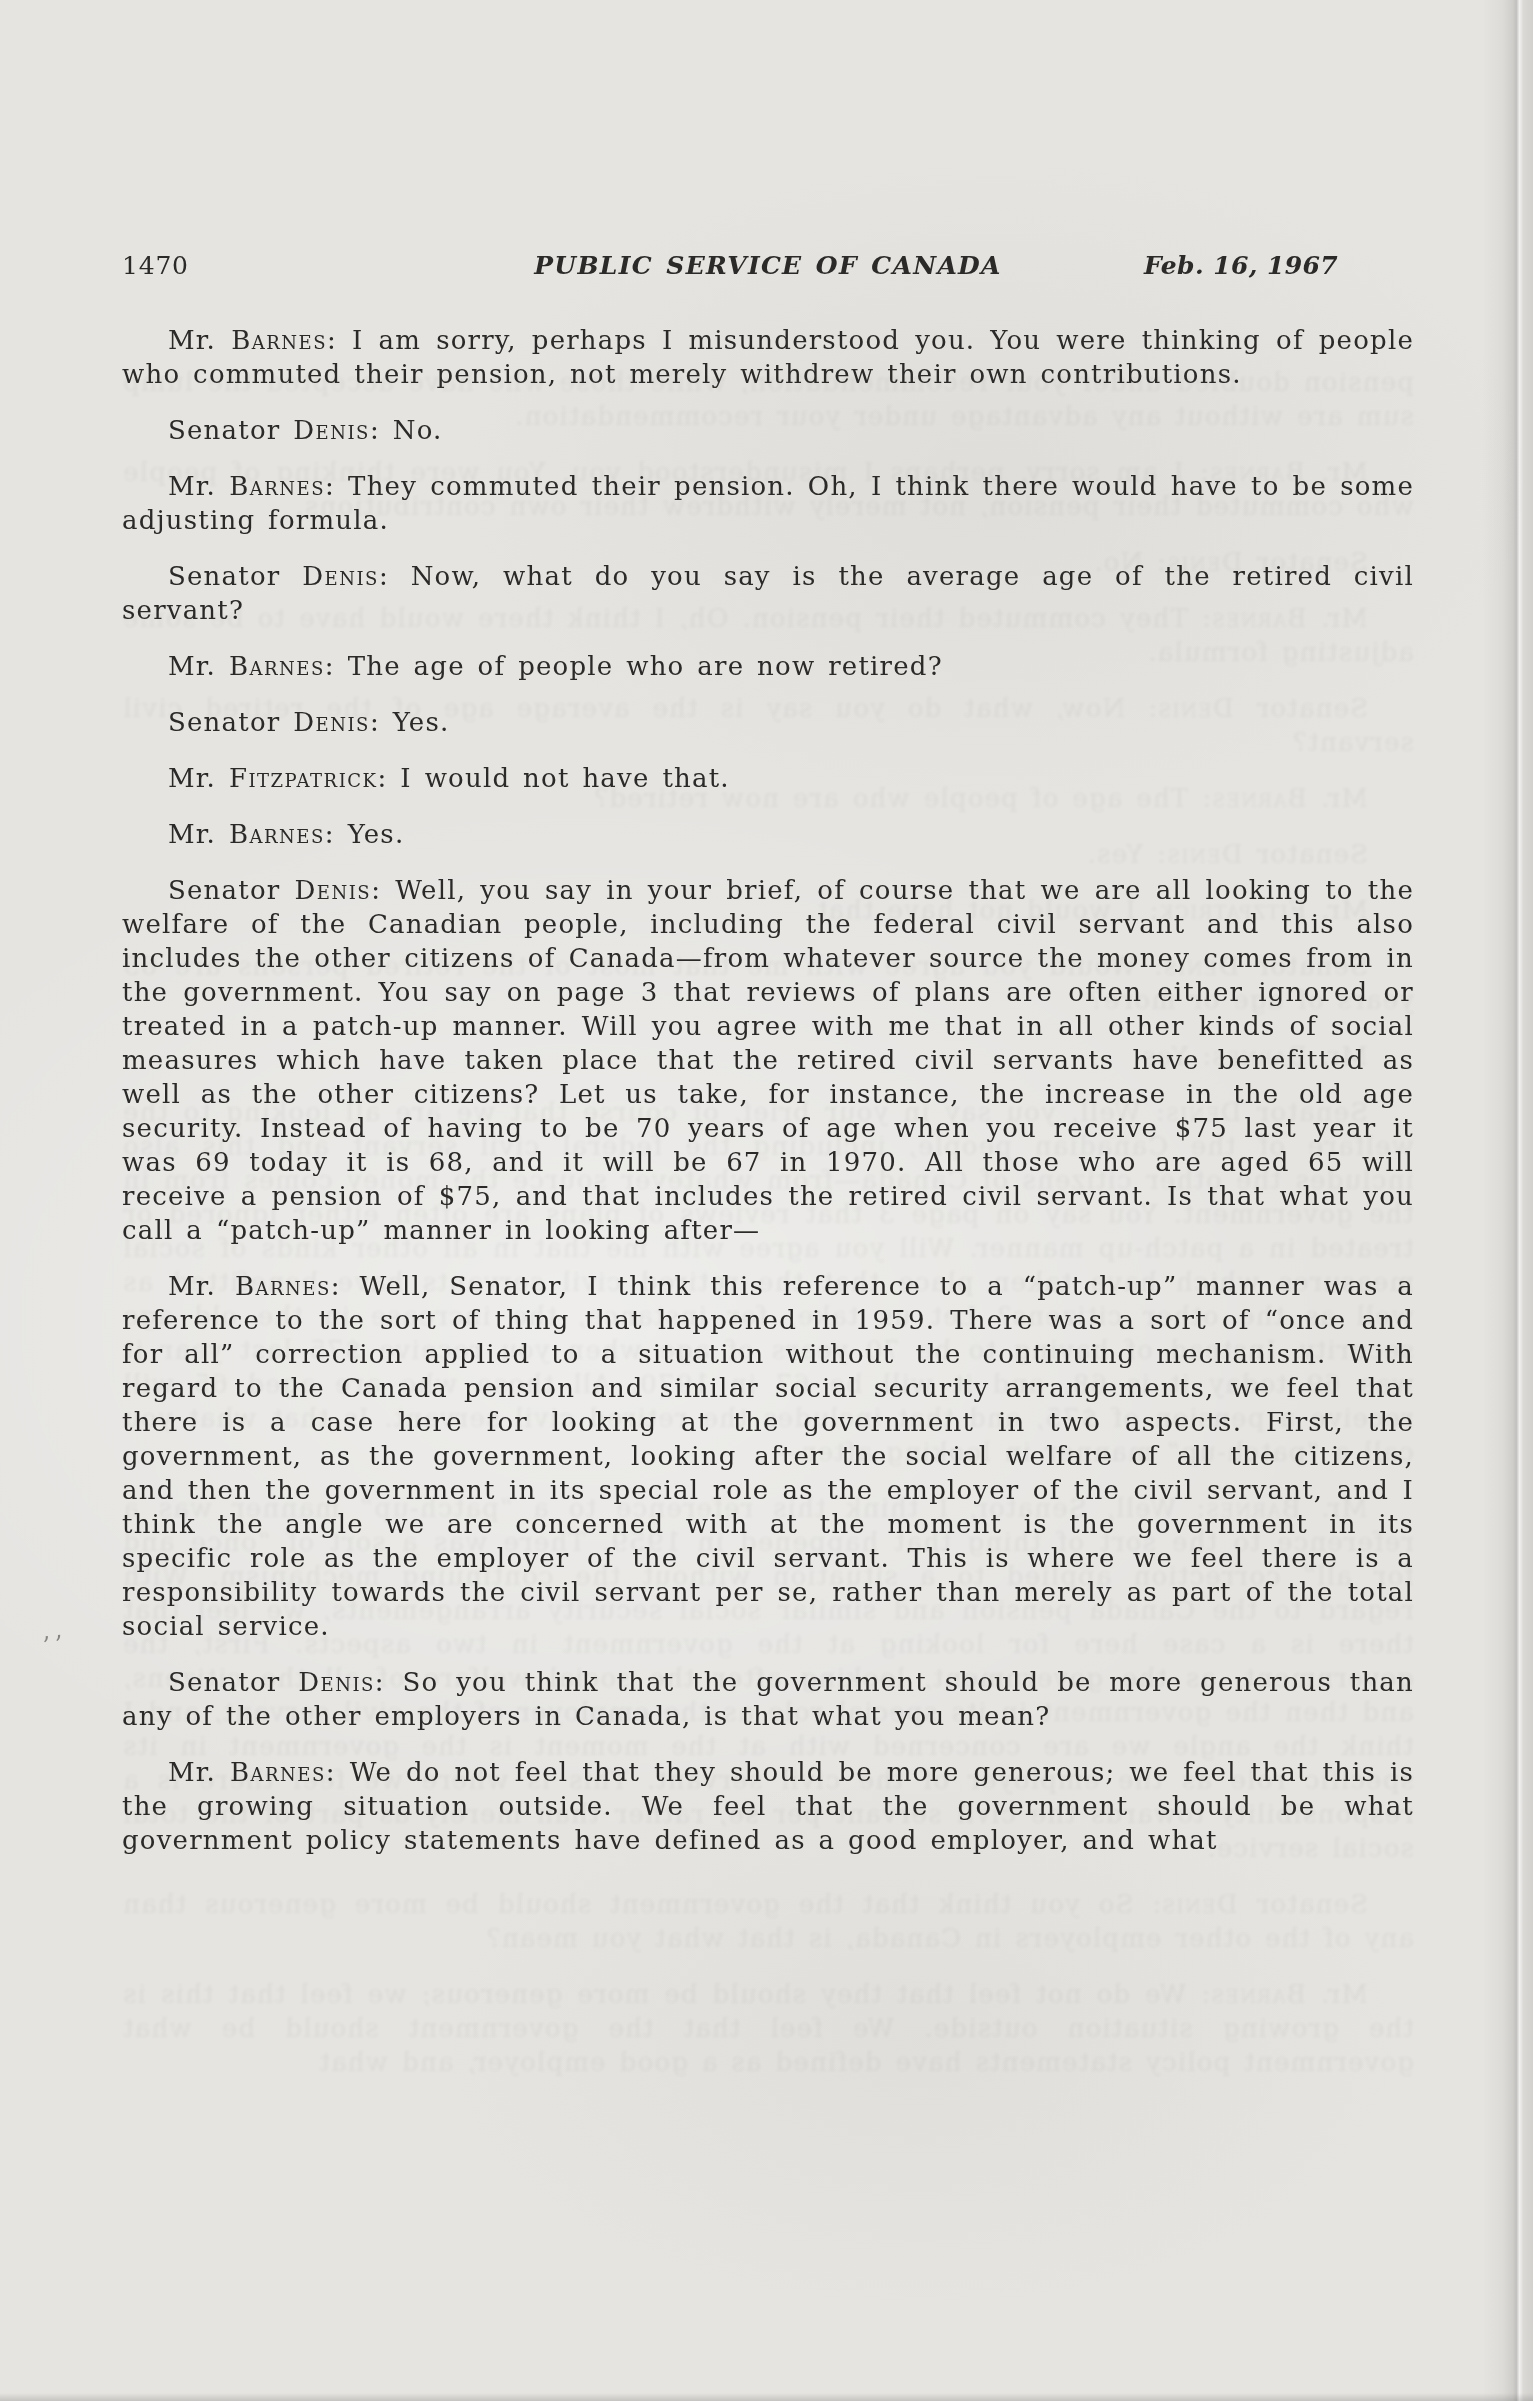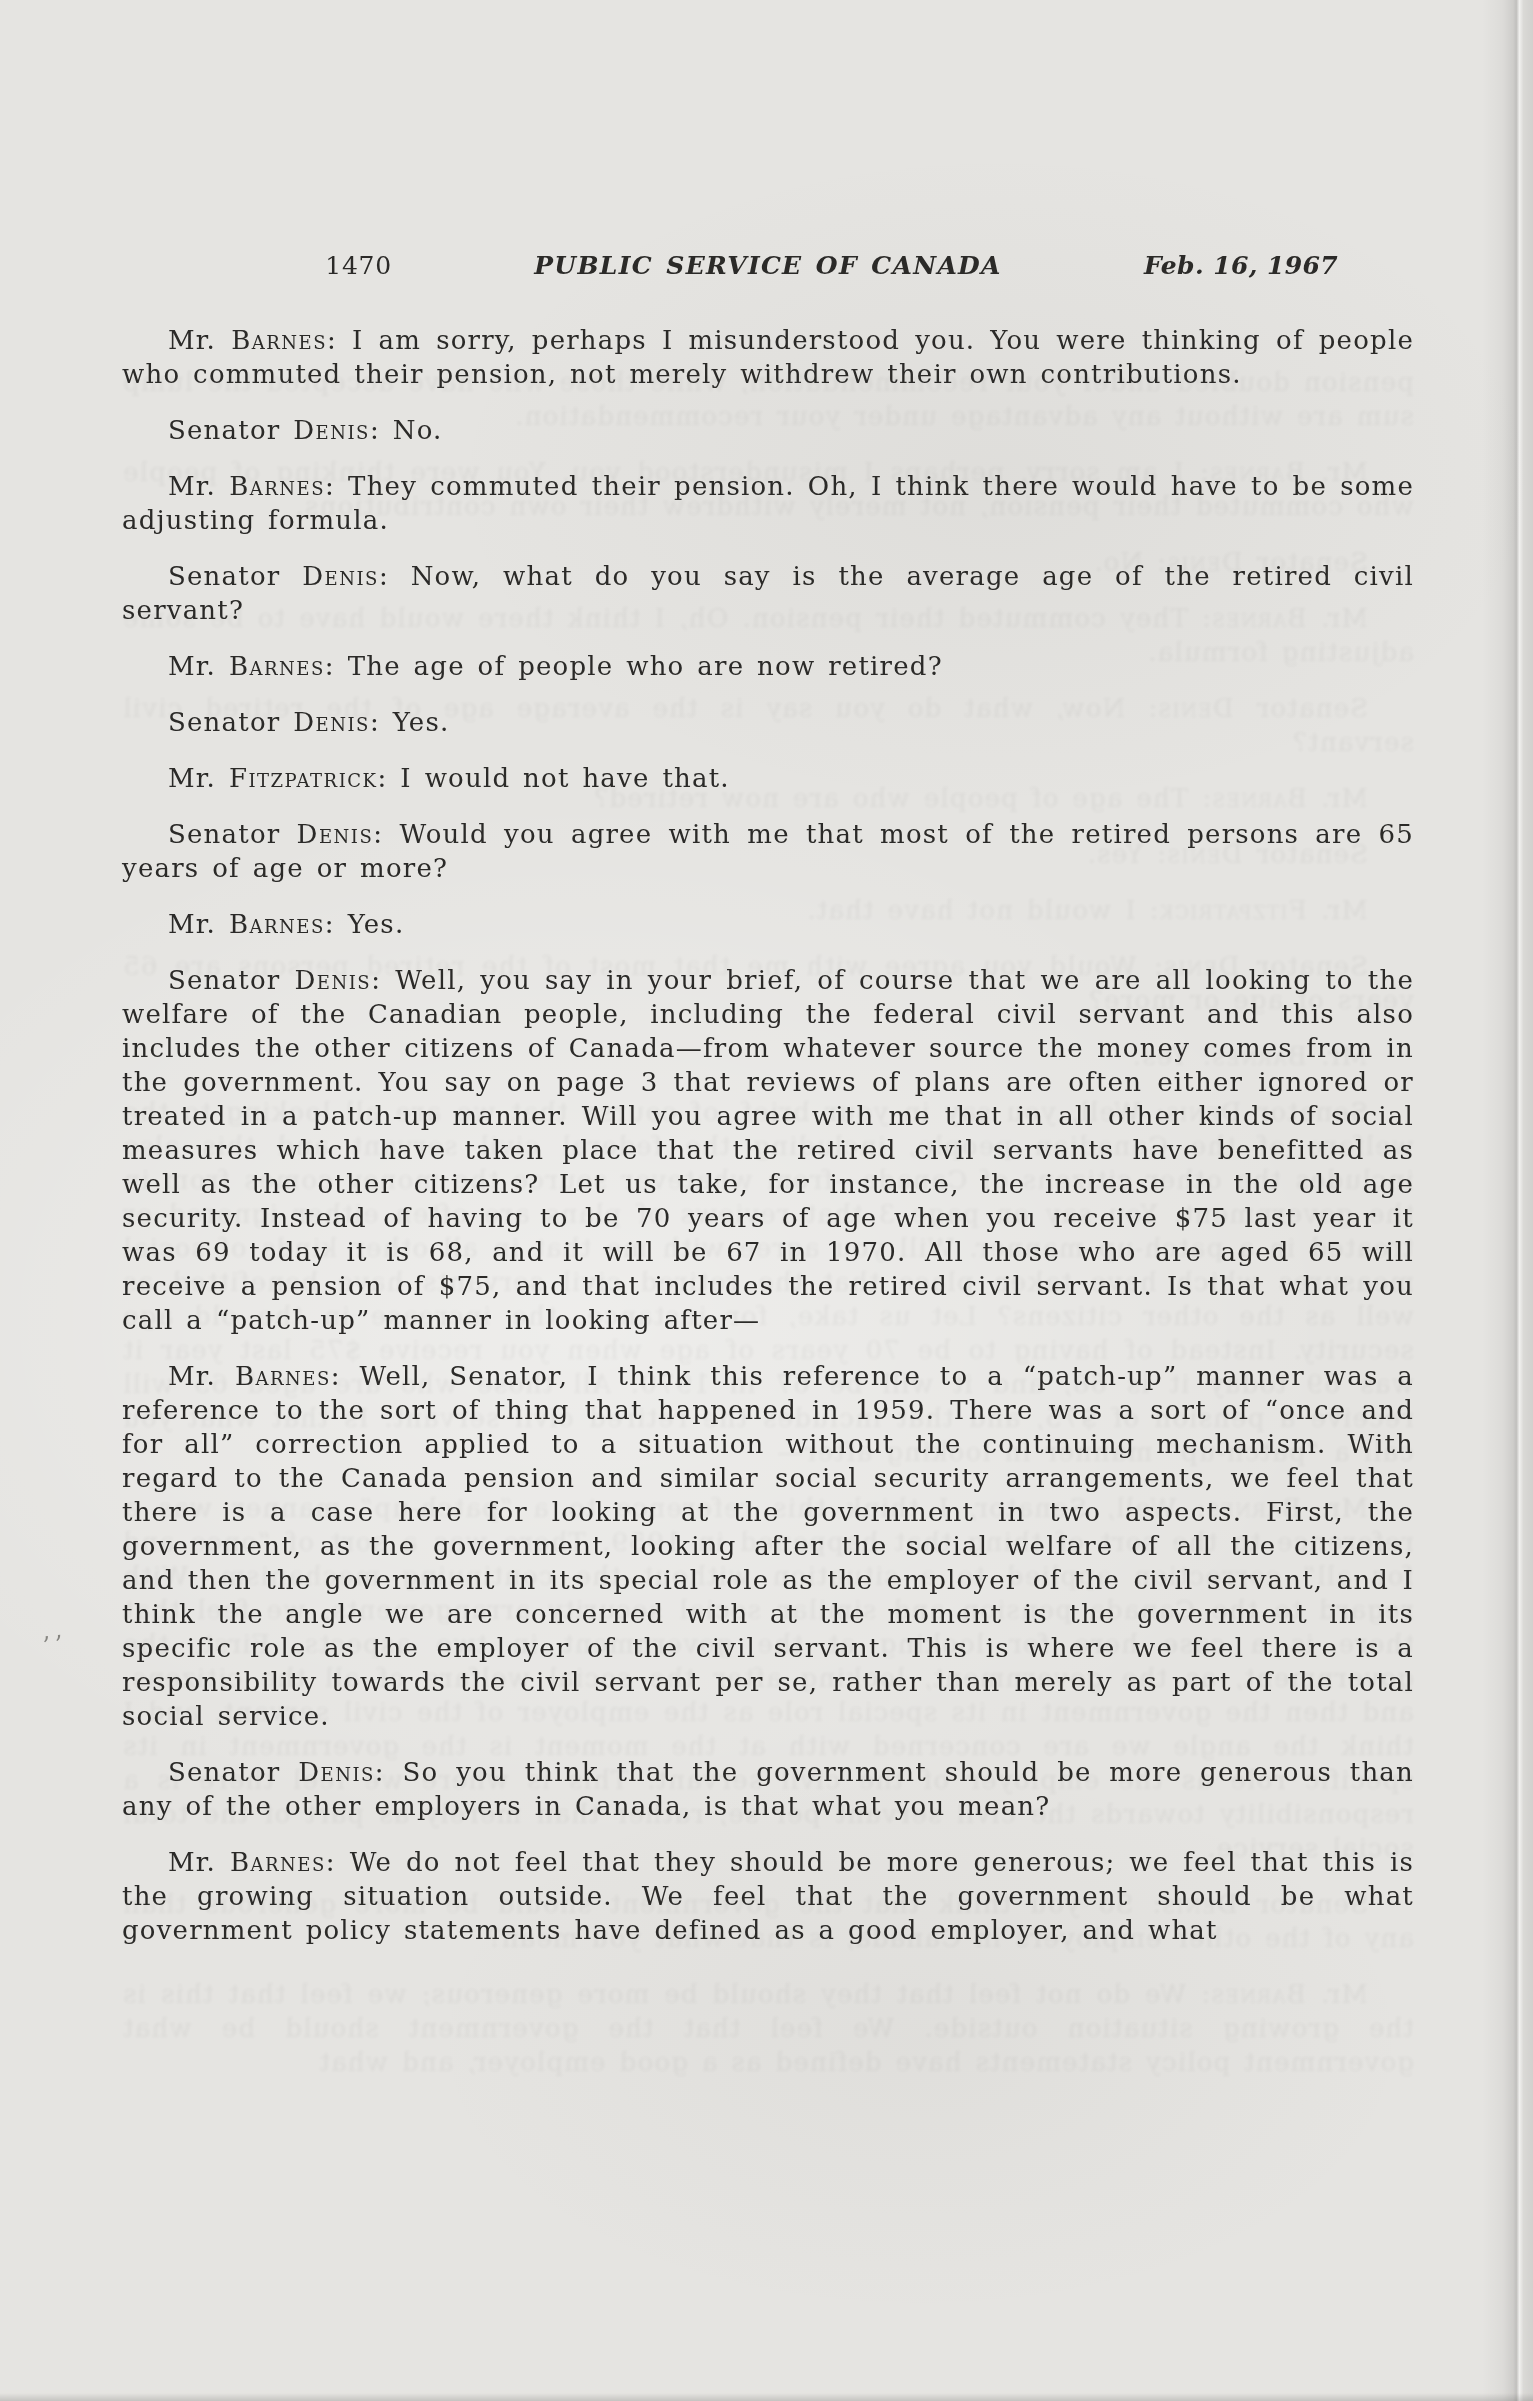--- a/index.html
+++ b/index.html
@@ -42,21 +42,20 @@
   .running-head {
     display: flex;
     align-items: baseline;
     font-size: 25px;
     line-height: 34px;
     white-space: nowrap;
   }
   .running-head .num {
     width: 270px;
     letter-spacing: 0.8px;
-    text-align: right;
   }
   .running-head .title {
     flex: 1;
     text-align: center;
     font-weight: bold;
     font-style: italic;
     letter-spacing: 1.3px;
     word-spacing: 3.4px;
   }
   .running-head .date {
@@ -118,21 +117,20 @@
     </div>
 
     <div class="transcript">
         <p><span>Mr. </span><span class="sc">Barnes</span>: I am sorry, perhaps I misunderstood you. You were thinking of people who commuted their pension, not merely withdrew their own contributions.</p>
         <p><span>Senator </span><span class="sc">Denis</span>: No.</p>
         <p><span>Mr. </span><span class="sc">Barnes</span>: They commuted their pension. Oh, I think there would have to be some adjusting formula.</p>
         <p><span>Senator </span><span class="sc">Denis</span>: Now, what do you say is the average age of the retired civil servant?</p>
         <p><span>Mr. </span><span class="sc">Barnes</span>: The age of people who are now retired?</p>
         <p><span>Senator </span><span class="sc">Denis</span>: Yes.</p>
         <p><span>Mr. </span><span class="sc">Fitzpatrick</span>: I would not have that.</p>
-        <p><span>Senator </span><span class="sc">Denis</span>: Would you agree with me that most of the retired persons are 65 years of age or more?</p>
         <p><span>Mr. </span><span class="sc">Barnes</span>: Yes.</p>
         <p><span>Senator </span><span class="sc">Denis</span>: Well, you say in your brief, of course that we are all looking to the welfare of the Canadian people, including the federal civil servant and this also includes the other citizens of Canada—from whatever source the money comes from in the government. You say on page 3 that reviews of plans are often either ignored or treated in a patch-up manner. Will you agree with me that in all other kinds of social measures which have taken place that the retired civil servants have benefitted as well as the other citizens? Let us take, for instance, the increase in the old age security. Instead of having to be 70 years of age when you receive $75 last year it was 69 today it is 68, and it will be 67 in 1970. All those who are aged 65 will receive a pension of $75, and that includes the retired civil servant. Is that what you call a “patch-up” manner in looking after—</p>
         <p><span>Mr. </span><span class="sc">Barnes</span>: Well, Senator, I think this reference to a “patch-up” manner was a reference to the sort of thing that happened in 1959. There was a sort of “once and for all” correction applied to a situation without the continuing mechanism. With regard to the Canada pension and similar social security arrangements, we feel that there is a case here for looking at the government in two aspects. First, the government, as the government, looking after the social welfare of all the citizens, and then the government in its special role as the employer of the civil servant, and I think the angle we are concerned with at the moment is the government in its specific role as the employer of the civil servant. This is where we feel there is a responsibility towards the civil servant per se, rather than merely as part of the total social service.</p>
         <p><span>Senator </span><span class="sc">Denis</span>: So you think that the government should be more generous than any of the other employers in Canada, is that what you mean?</p>
         <p><span>Mr. </span><span class="sc">Barnes</span>: We do not feel that they should be more generous; we feel that this is the growing situation outside. We feel that the government should be what government policy statements have defined as a good employer, and what</p>
       </div>
 
   <div class="transcript ghost">
         <p class="cont">pension doubled under your recommendation, while those who have accepted the lump sum are without any advantage under your recommendation.</p>
         <p><span>Mr. </span><span class="sc">Barnes</span>: I am sorry, perhaps I misunderstood you. You were thinking of people who commuted their pension, not merely withdrew their own contributions.</p>

